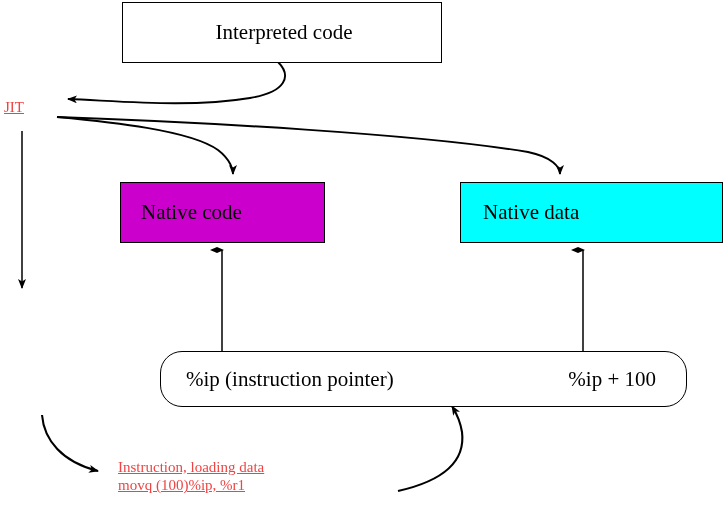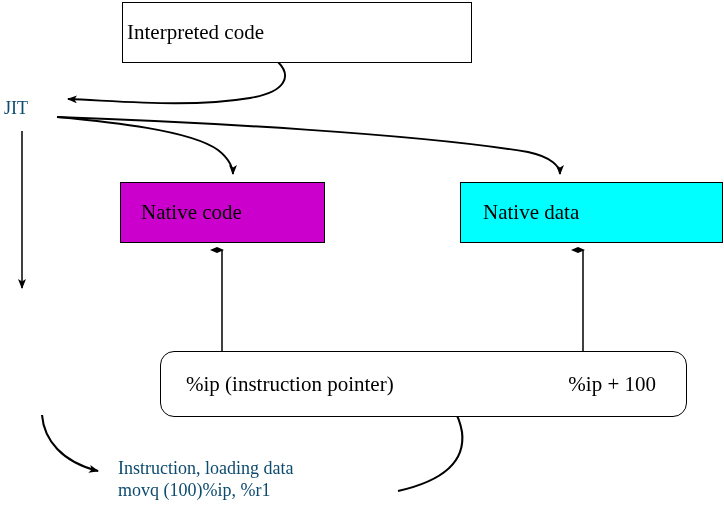--- a/index.html
+++ b/index.html
@@ -28,24 +28,25 @@
     border: 1.6px solid #000000;
     display: flex;
     align-items: center;
     font-size: 21px;
     color: #000000;
     line-height: 1;
   }
   .box-interpreted {
     left: 122px;
     top: 2px;
-    width: 350px;
+    width: 320px;
     height: 61px;
     background: #ffffff;
     padding-left: 4px;
+    justify-content: center;
   }
   .box-native-code {
     left: 120px;
     top: 182px;
     width: 205px;
     height: 61px;
     background: #CC00CC;
     padding-left: 20px;
   }
   .box-native-data {
@@ -54,44 +55,45 @@
     width: 263px;
     height: 61px;
     background: #00FFFF;
     padding-left: 22px;
   }
   .box-ip {
     position: absolute;
     left: 160px;
     top: 351px;
     width: 527px;
-    height: 66px;
+    height: 56px;
     box-sizing: border-box;
     border: 1.6px solid #000000;
-    border-radius: 14px;
+    border-radius: 22px;
     background: #ffffff;
     display: flex;
     align-items: center;
     font-size: 21px;
     color: #000000;
   }
   .ip-left {
     position: absolute;
     left: 25px;
   }
   .ip-right {
     position: absolute;
     right: 30px;
   }
   .plain-label {
     position: absolute;
-    font-size: 18px;
-    color: #0c4a6e;
+    font-size: 15px;
+    color: #ef4444;
     line-height: 1.22;
     white-space: pre-line;
+    text-decoration: underline;
   }
   .lbl-jit {
     left: 4px;
     top: 98px;
   }
   .lbl-execute {
     left: 3px;
     top: 317px;
   }
   .lbl-instruction {

